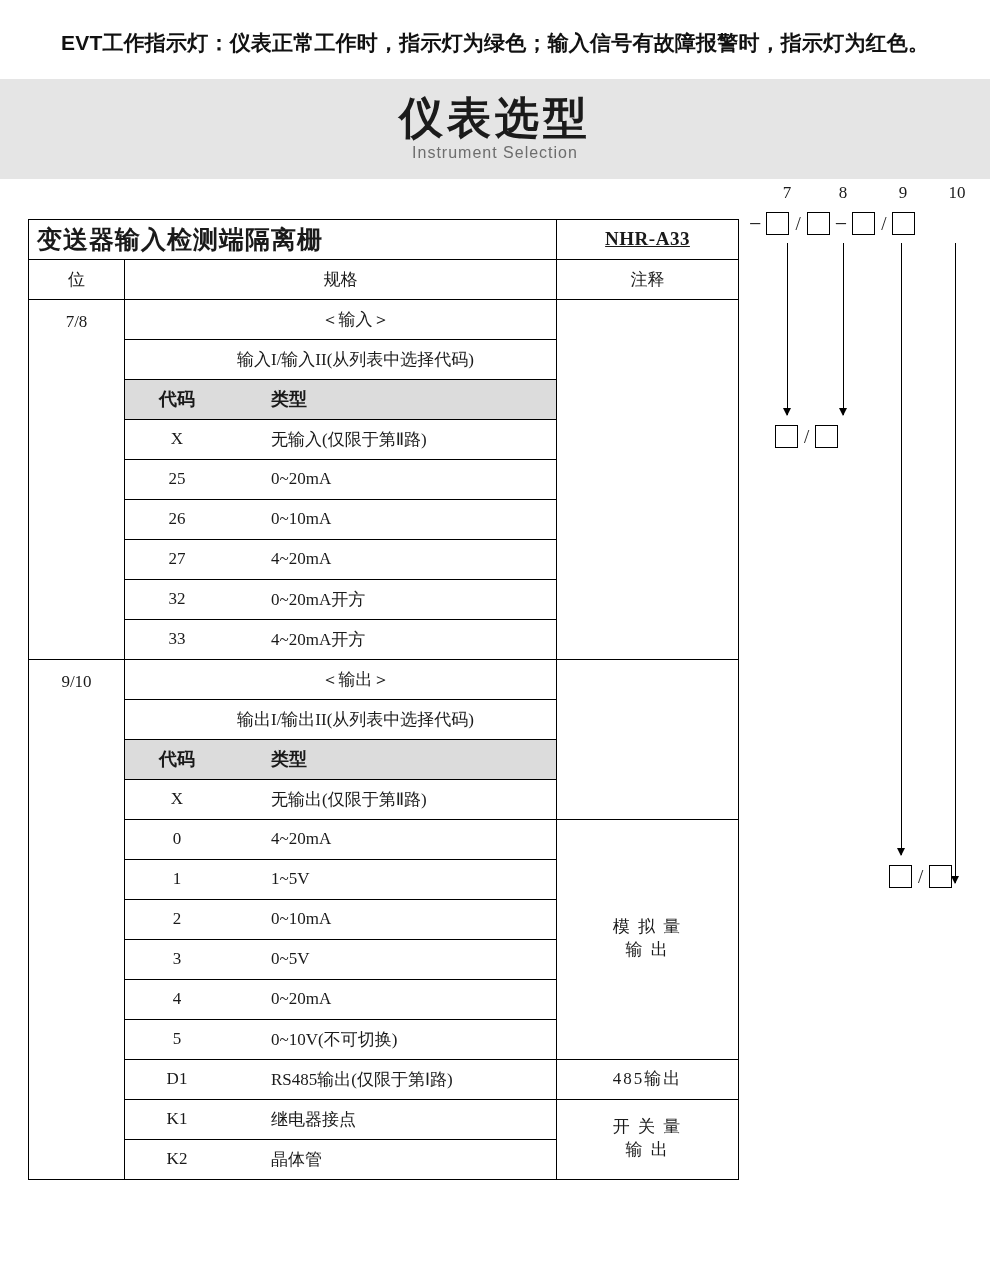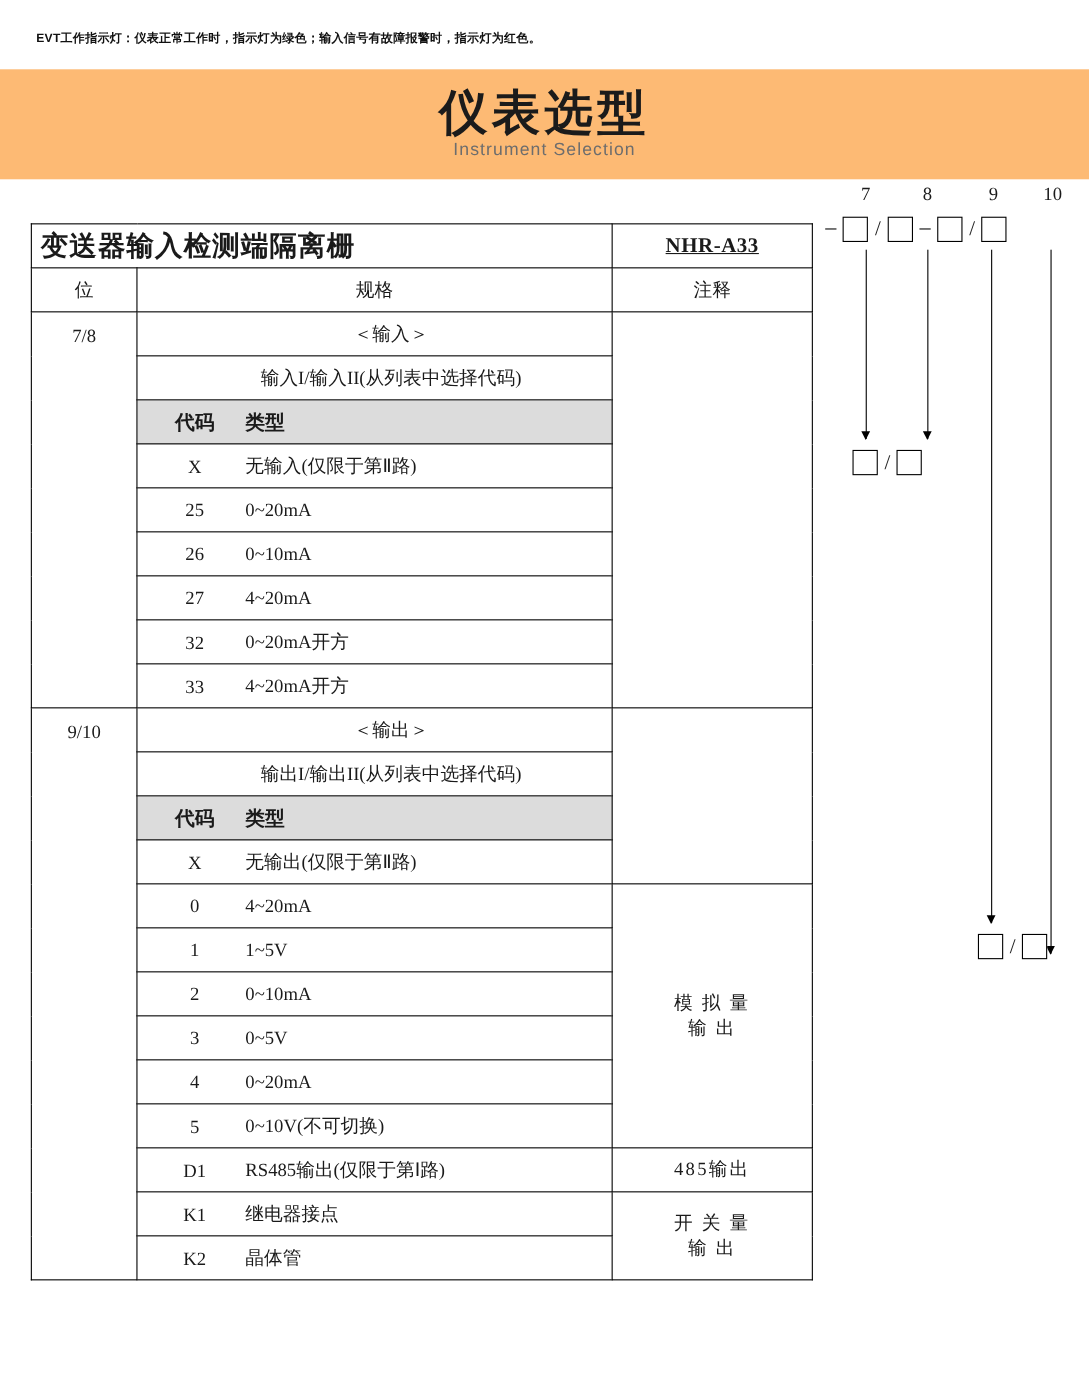--- a/index.html
+++ b/index.html
@@ -8,36 +8,36 @@
     width: 990px; height: 1261px;
     background: #ffffff;
     font-family: "Liberation Sans", sans-serif;
     color: #1a1a1a;
   }
   .page { position: relative; width: 990px; height: 1261px; overflow: hidden; }
 
   
   .notes { padding: 22px 0 0 0; }
   .note-line {
-    font-size: 11px;
+    font-size: 21px;
     line-height: 1.55;
-    padding: 5px 0 5px 33px;
+    padding: 5px 0 5px 61px;
     letter-spacing: 0.2px;
     font-weight: bold;
     color: #111;
   }
   .note-line .lead { font-weight: bold; }
   .note-line .body { font-weight: bold; }
 
   
   .title-band {
     margin-top: 14px;
     width: 990px;
     height: 100px;
-    background: #fdba74;
+    background: #e5e5e5;
     display: flex;
     flex-direction: column;
     align-items: center;
     justify-content: center;
   }
   .title-cn {
     font-size: 44px;
     font-weight: bold;
     letter-spacing: 4px;
     color: #1b1b1b;
@@ -88,21 +88,21 @@
   .col-pos { width: 96px; }
   .col-spec { width: 432px; }
   .col-note { width: 182px; }
 
   .subhdr td { font-size: 18px; }
   .shade { background: #dcdcdc; }
   .spec-left {
     text-align: right;
     padding-left: 36px !important;
   }
-  .spec-pair { display: flex; align-items: flex-end; }
+  .spec-pair { display: flex; align-items: center; gap: 48px; }
   .spec-pair .c { width: 92px; text-align: center; flex: 0 0 92px; }
   .spec-pair .t { text-align: left; }
   .bold { font-weight: bold; }
   .note-cell { line-height: 1.35; letter-spacing: 2px; }
 
   
   .codes {
     position: absolute;
     left: 742px;
     top: -36px;

